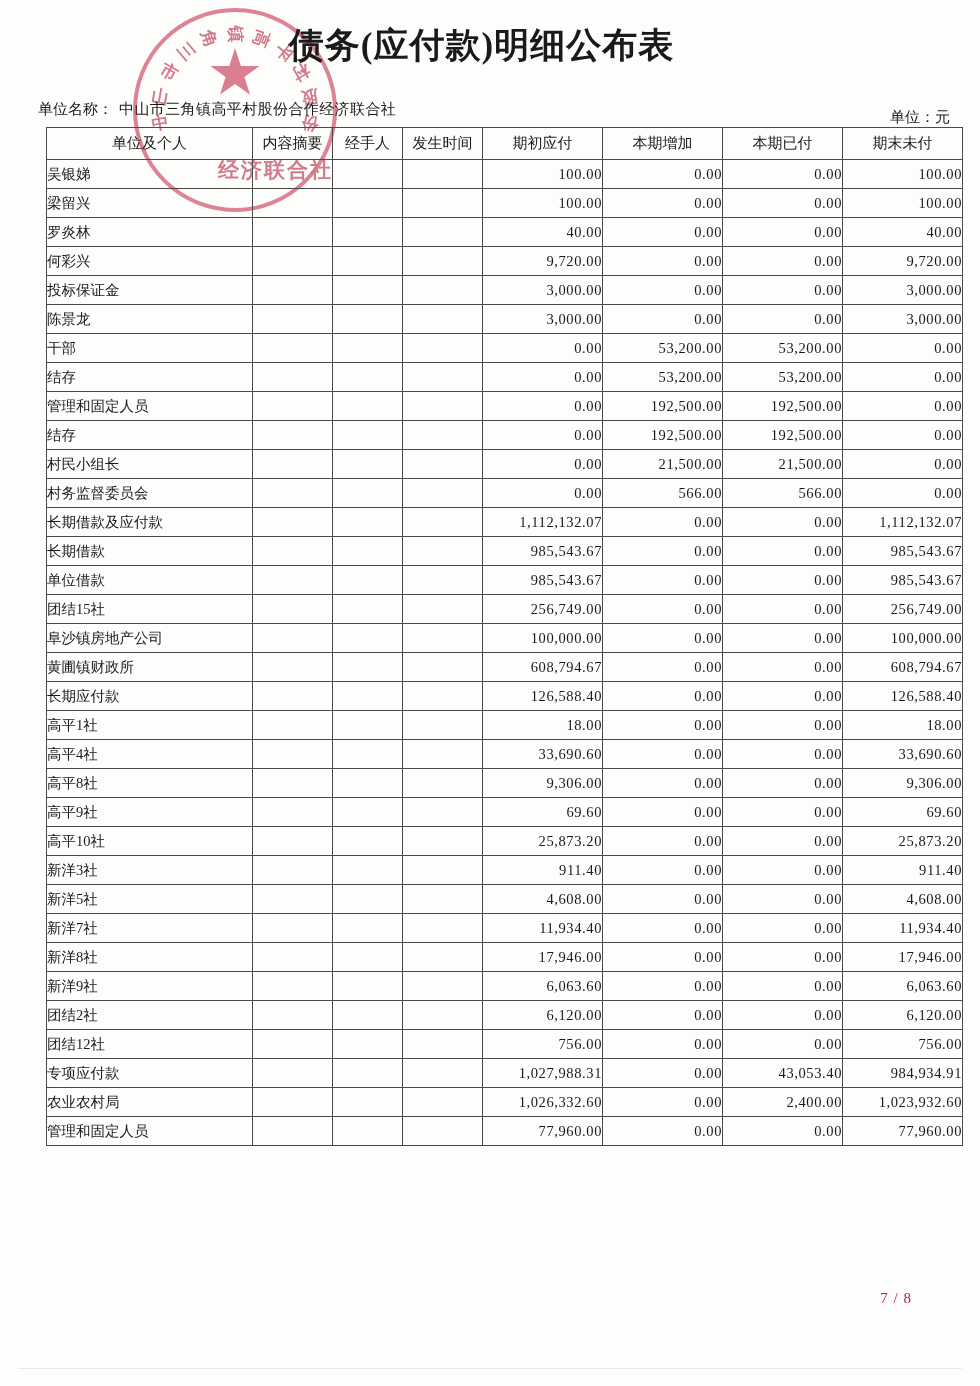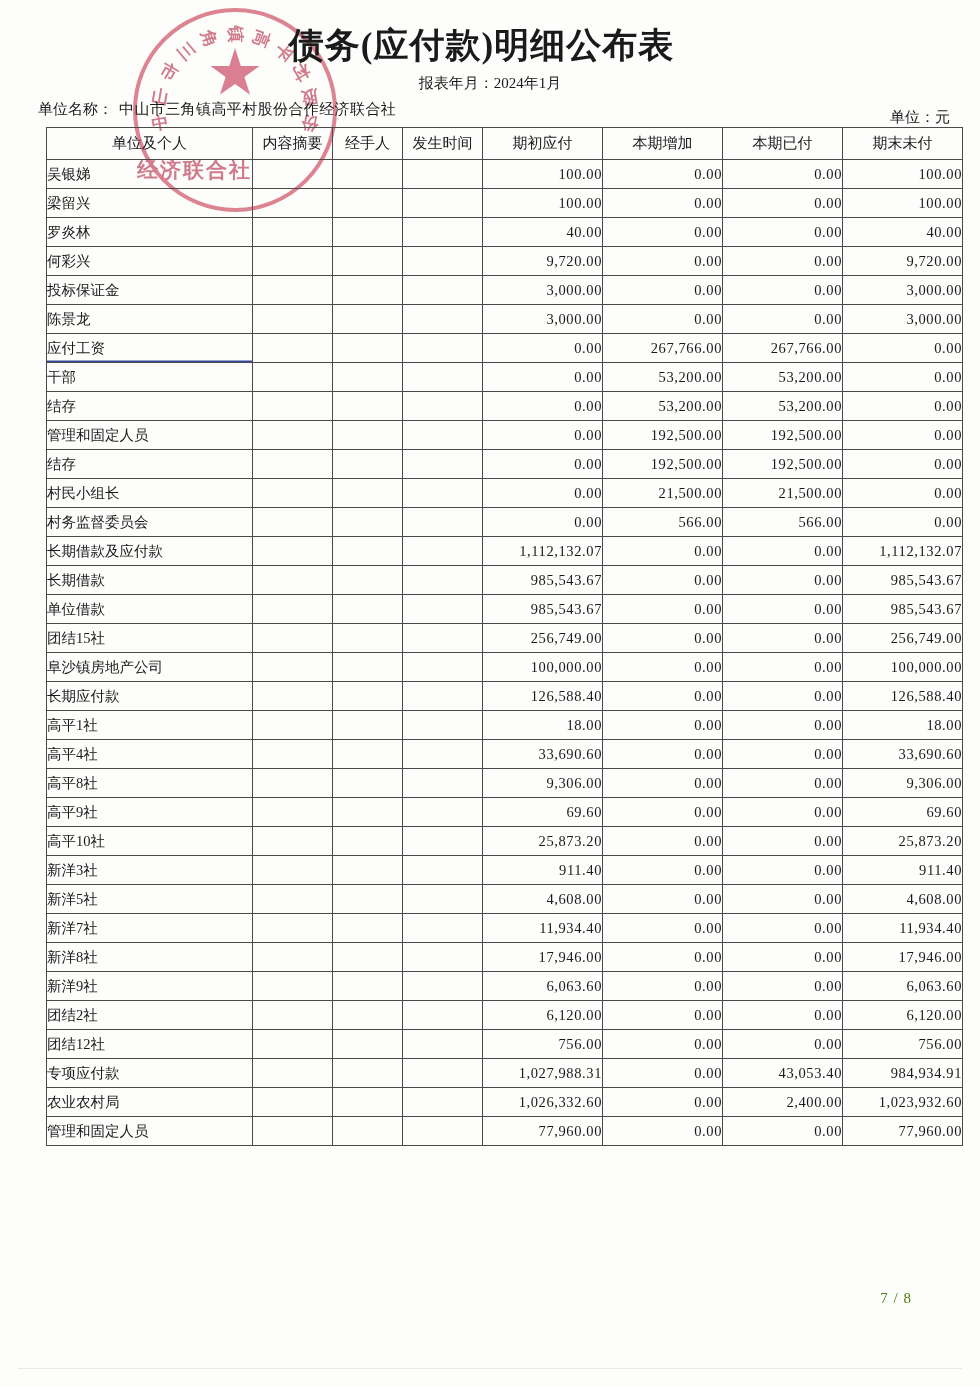--- a/index.html
+++ b/index.html
@@ -61,21 +61,21 @@
     content: "★";
     position: absolute;
     left: -28px;
     top: -26px;
   }
   .stamp .bottom-txt {
     position: absolute;
     left: 0;
     right: 0;
     bottom: 24px;
-    text-align: left;
+    text-align: right;
     color: #c04a60;
     font-size: 21px;
     font-weight: 700;
     letter-spacing: 2px;
     font-family: "Liberation Serif", serif;
   }
 
   
   .title {
     position: absolute;
@@ -179,21 +179,21 @@
   col.c-hand  { width: 70px; }
   col.c-time  { width: 80px; }
   col.c-num   { width: 120px; }
 
   
   .footer {
     position: absolute;
     right: 68px;
     top: 1290px;
     font-size: 15px;
-    color: #4d7c0f;
+    color: #be185d;
     letter-spacing: 1px;
   }
   .scanline {
     position: absolute;
     left: 18px;
     right: 18px;
     top: 1368px;
     height: 1px;
     background: #e8e8e8;
   }
@@ -215,21 +215,20 @@
         <span style="transform: rotate(40deg) translate(0px, -76px) rotate(90deg) translate(-50%, -50%);">平</span>
         <span style="transform: rotate(60deg) translate(0px, -76px) rotate(90deg) translate(-50%, -50%);">村</span>
         <span style="transform: rotate(80deg) translate(0px, -76px) rotate(90deg) translate(-50%, -50%);">股</span>
         <span style="transform: rotate(100deg) translate(0px, -76px) rotate(90deg) translate(-50%, -50%);">份</span>
       </div>
     <div class="star"></div>
     <div class="bottom-txt">经济联合社</div>
   </div>
 
   <div class="title">债务(应付款)明细公布表</div>
-  <div class="subtitle">报表年月：2024年1月</div>
 
   <div class="meta-row">
     <div class="meta-left">
       <span class="lbl">单位名称：</span><span class="val">中山市三角镇高平村股份合作经济联合社</span>
     </div>
     <div class="meta-right">单位：元</div>
   </div>
 
   <div class="tbl-wrap">
     <table class="sheet">
@@ -309,30 +308,20 @@
           <tr>
             <td class="name lv1">陈景龙</td>
             <td class="blank"></td>
             <td class="blank"></td>
             <td class="blank"></td>
             <td class="num">3,000.00</td>
             <td class="num">0.00</td>
             <td class="num">0.00</td>
             <td class="num">3,000.00</td>
           </tr>
-          <tr class="underline-blue">
-            <td class="name lv0">应付工资</td>
-            <td class="blank"></td>
-            <td class="blank"></td>
-            <td class="blank"></td>
-            <td class="num">0.00</td>
-            <td class="num">267,766.00</td>
-            <td class="num">267,766.00</td>
-            <td class="num">0.00</td>
-          </tr>
           <tr>
             <td class="name lv0">干部</td>
             <td class="blank"></td>
             <td class="blank"></td>
             <td class="blank"></td>
             <td class="num">0.00</td>
             <td class="num">53,200.00</td>
             <td class="num">53,200.00</td>
             <td class="num">0.00</td>
           </tr>
@@ -428,20 +417,30 @@
           </tr>
           <tr>
             <td class="name lv2">阜沙镇房地产公司</td>
             <td class="blank"></td>
             <td class="blank"></td>
             <td class="blank"></td>
             <td class="num">100,000.00</td>
             <td class="num">0.00</td>
             <td class="num">0.00</td>
             <td class="num">100,000.00</td>
+          </tr>
+          <tr>
+            <td class="name lv2">黄圃镇财政所</td>
+            <td class="blank"></td>
+            <td class="blank"></td>
+            <td class="blank"></td>
+            <td class="num">608,794.67</td>
+            <td class="num">0.00</td>
+            <td class="num">0.00</td>
+            <td class="num">608,794.67</td>
           </tr>
           <tr>
             <td class="name lv0">长期应付款</td>
             <td class="blank"></td>
             <td class="blank"></td>
             <td class="blank"></td>
             <td class="num">126,588.40</td>
             <td class="num">0.00</td>
             <td class="num">0.00</td>
             <td class="num">126,588.40</td>

